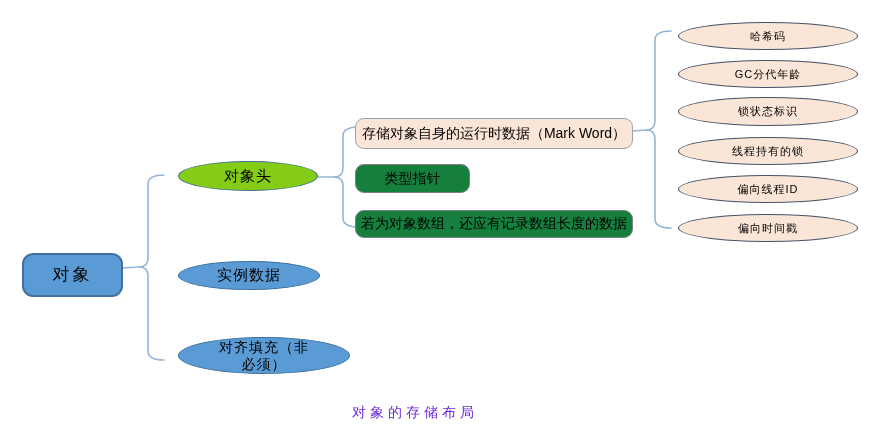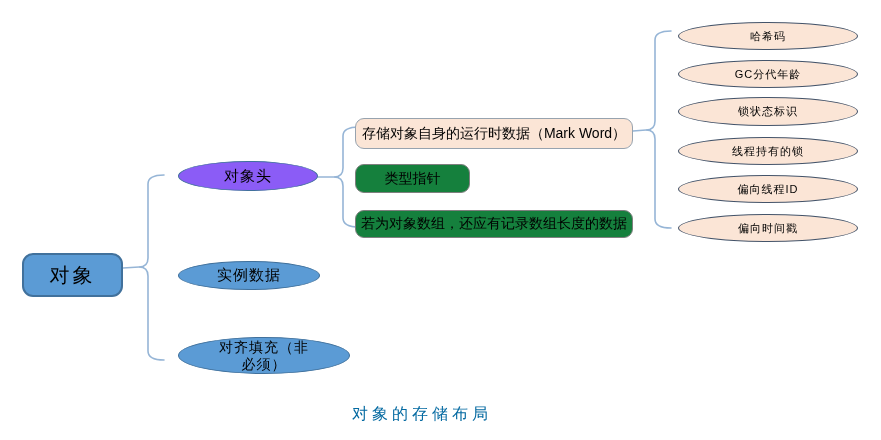--- a/index.html
+++ b/index.html
@@ -29,35 +29,35 @@
     display: flex;
     align-items: center;
     justify-content: center;
     text-align: center;
     box-sizing: border-box;
     line-height: 1.12;
   }
   .ellipse { border-radius: 50%; }
   .rounded  { border-radius: 9px; }
   .blue        { background: #5B9BD5; border: 1.7px solid #41719C; }
-  .gray-ellipse{ background: #8b5cf6; border: 1.7px solid #41719C; }
+  .gray-ellipse{ background: #84cc16; border: 1.7px solid #41719C; }
   .gray-box    { background: #15803d; border: 1.4px solid #7F7F7F; }
   .peach-box   { background: #FBE5D6; border: 1.4px solid #97A3AF; }
   .peach-ellipse{ background: #FBE5D6; border: 1.4px solid #44546A; }
-  .root-label    { font-size: 20px; letter-spacing: 3px; white-space: nowrap; text-align: center; }
+  .root-label    { font-size: 17px; letter-spacing: 3px; white-space: nowrap; text-align: center; }
   .section-label { font-size: 15px; letter-spacing: 1px; white-space: nowrap; }
   .wrap-label    { font-size: 14px; letter-spacing: 1px; width: 96px; line-height: 17px; }
   .box-label     { font-size: 14px; white-space: nowrap; }
   .field-label   { font-size: 11px; letter-spacing: 1px; white-space: nowrap; }
   .caption {
     position: absolute;
     left: 352px; top: 404px;
-    font-size: 16px;
+    font-size: 14px;
     letter-spacing: 4px;
-    color: #0369a1;
+    color: #6d28d9;
     white-space: nowrap;
   }
 </style>
 </head>
 <body>
 
 <div class="stage">
 
   <svg class="links" viewBox="0 0 881 440" aria-hidden="true">
 

